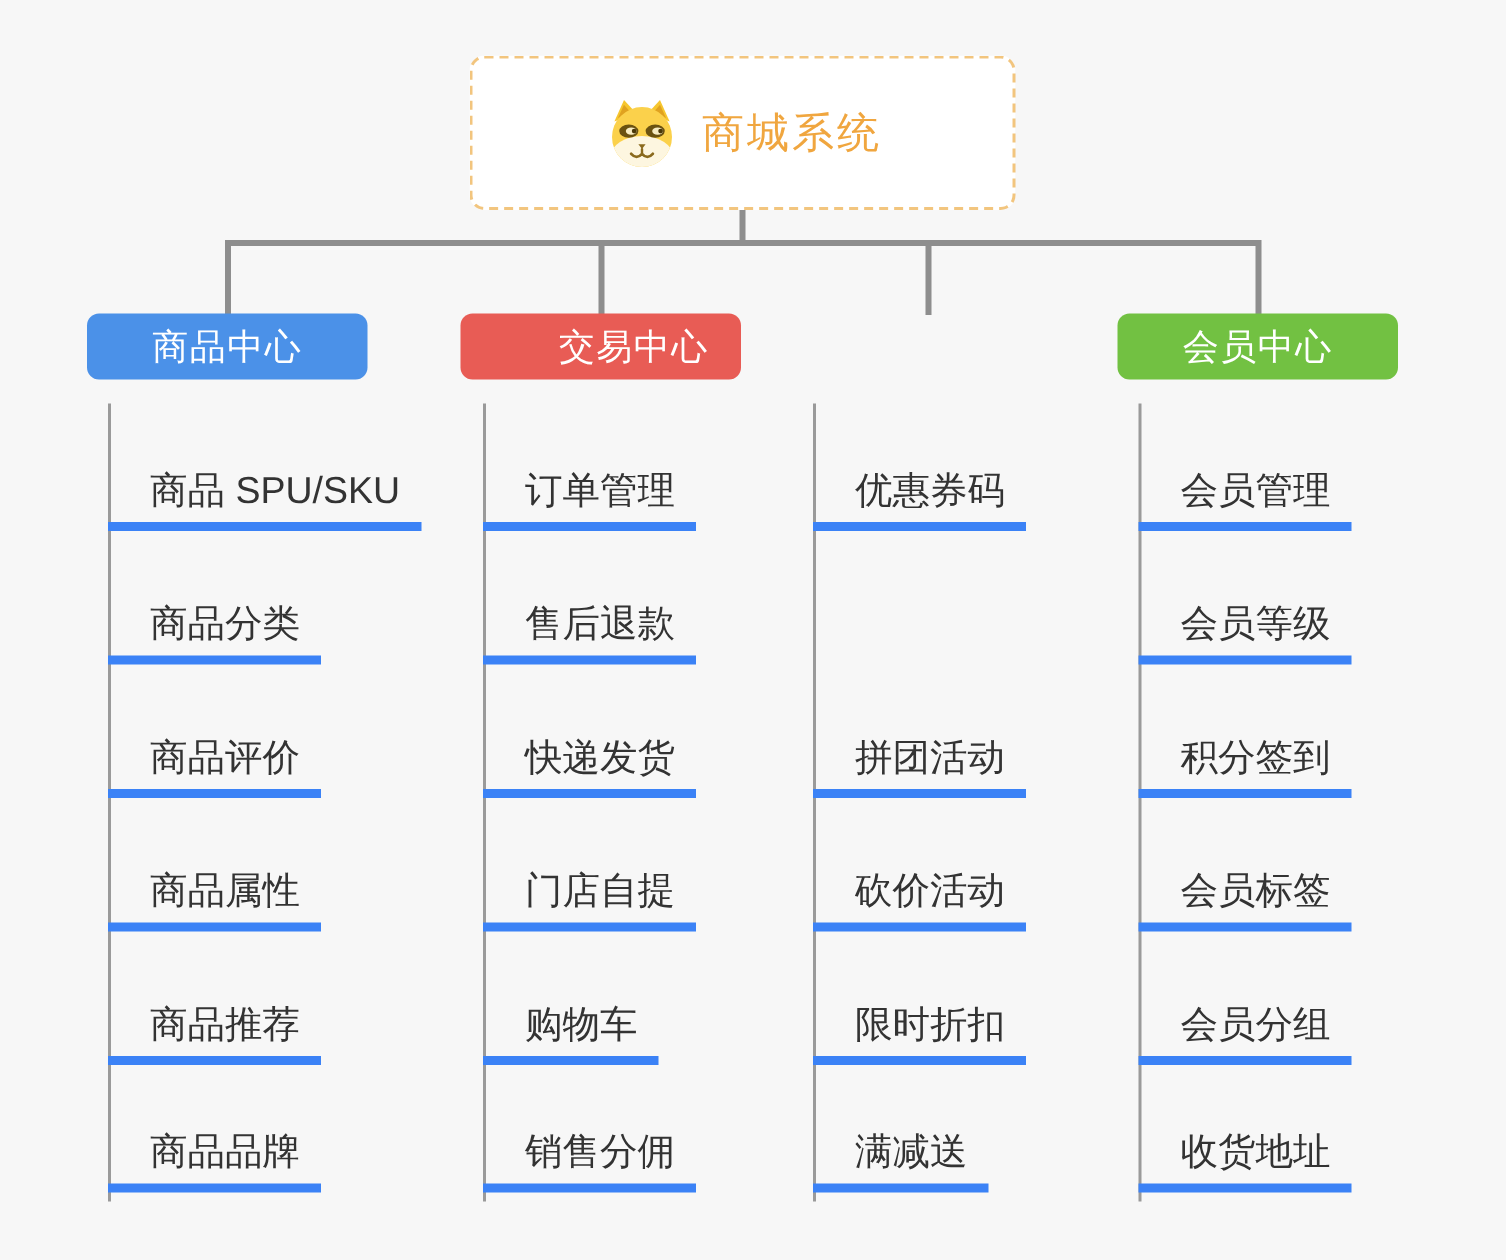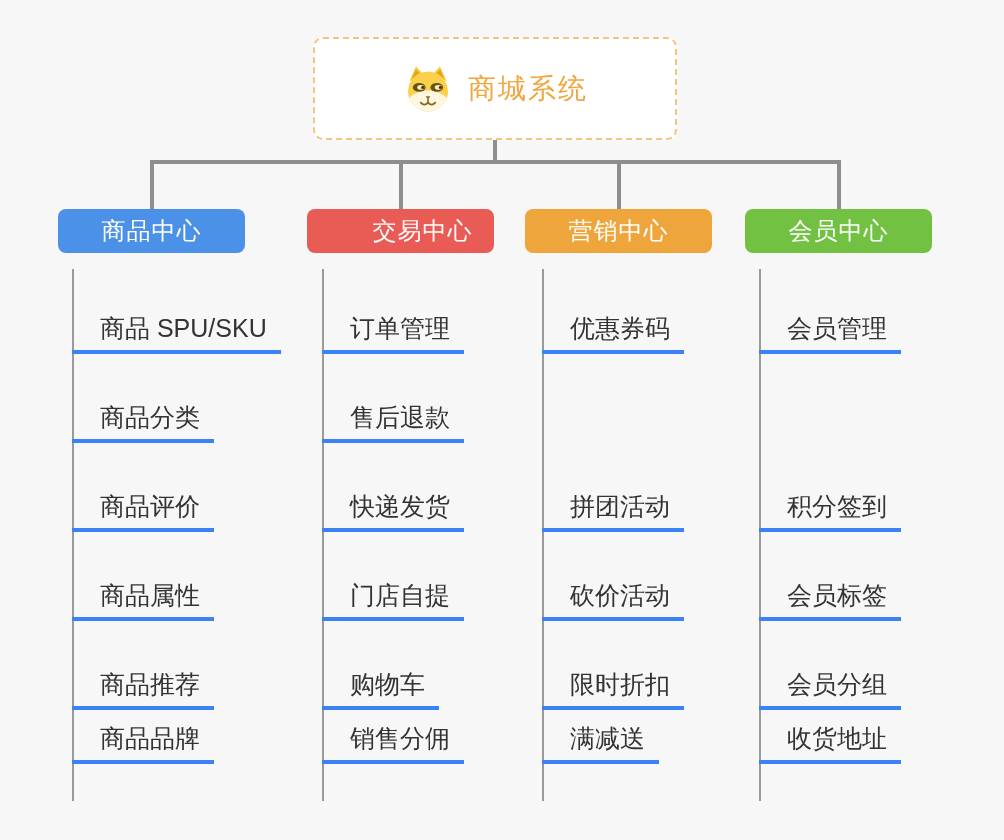--- a/index.html
+++ b/index.html
@@ -58,27 +58,27 @@
   .t2{left:542px;}
   .t3{left:759px;}
 
   
   .child{
     position:absolute;
     height:46px;
     box-sizing:border-box;
     display:flex;align-items:flex-end;
     padding:0 14px 5px 28px;
-    border-bottom:4px solid #3b82f6;
+    border-bottom:6px solid #3b82f6;
     font-size:25px;color:#333333;
     white-space:nowrap;
   }
   .c0{left:72px;} .c1{left:322px;} .c2{left:542px;} .c3{left:759px;}
   .r0{top:308px;} .r1{top:397px;} .r2{top:486px;text-align:center;}
-  .r3{top:575px;text-align:center;} .r4{top:664px;} .r5{top:718px;}
+  .r3{top:575px;text-align:center;} .r4{top:664px;} .r5{top:749px;}
 </style>
 </head>
 <body>
 
 <div class="canvas">
 
   <div class="root-node">
     <span class="doge">
       <svg width="52" height="48" viewBox="0 0 64 60" aria-hidden="true">
         <polygon points="9,20 17,2 27,13" fill="#f6c62f"></polygon>
@@ -108,21 +108,20 @@
 
   <div class="line root-stem"></div>
   <div class="line bus"></div>
   <div class="line drop drop-0"></div>
   <div class="line drop drop-1"></div>
   <div class="line drop drop-2"></div>
   <div class="line drop drop-3"></div>
 
   <div class="branch-node b0" style="background-color: rgb(75, 145, 232);">商品中心</div>
   <div class="branch-node b1" style="background-color: rgb(232, 92, 85); padding-left: 44px;">交易中心</div>
-  <div class="branch-node b2" style="background-color: rgb(238, 166, 60);">营销中心</div>
   <div class="branch-node b3" style="background-color: rgb(114, 193, 66);">会员中心</div>
 
   <div class="trunk t0"></div>
   <div class="trunk t1"></div>
   <div class="trunk t2"></div>
   <div class="trunk t3"></div>
 
   <div class="child c0 r0">商品 SPU/SKU</div>
   <div class="child c0 r1">商品分类</div>
   <div class="child c0 r2">商品评价</div>
@@ -137,18 +136,19 @@
   <div class="child c1 r4">购物车</div>
   <div class="child c1 r5">销售分佣</div>
 
   <div class="child c2 r0">优惠券码</div>
   <div class="child c2 r2">拼团活动</div>
   <div class="child c2 r4">限时折扣</div>
   <div class="child c2 r3">砍价活动</div>
   <div class="child c2 r5">满减送</div>
 
   <div class="child c3 r0">会员管理</div>
+  <div class="child c3 r1">会员等级</div>
   <div class="child c3 r2">积分签到</div>
   <div class="child c3 r3">会员标签</div>
   <div class="child c3 r4">会员分组</div>
   <div class="child c3 r5">收货地址</div>
 
 </div>
 
 </body></html>

